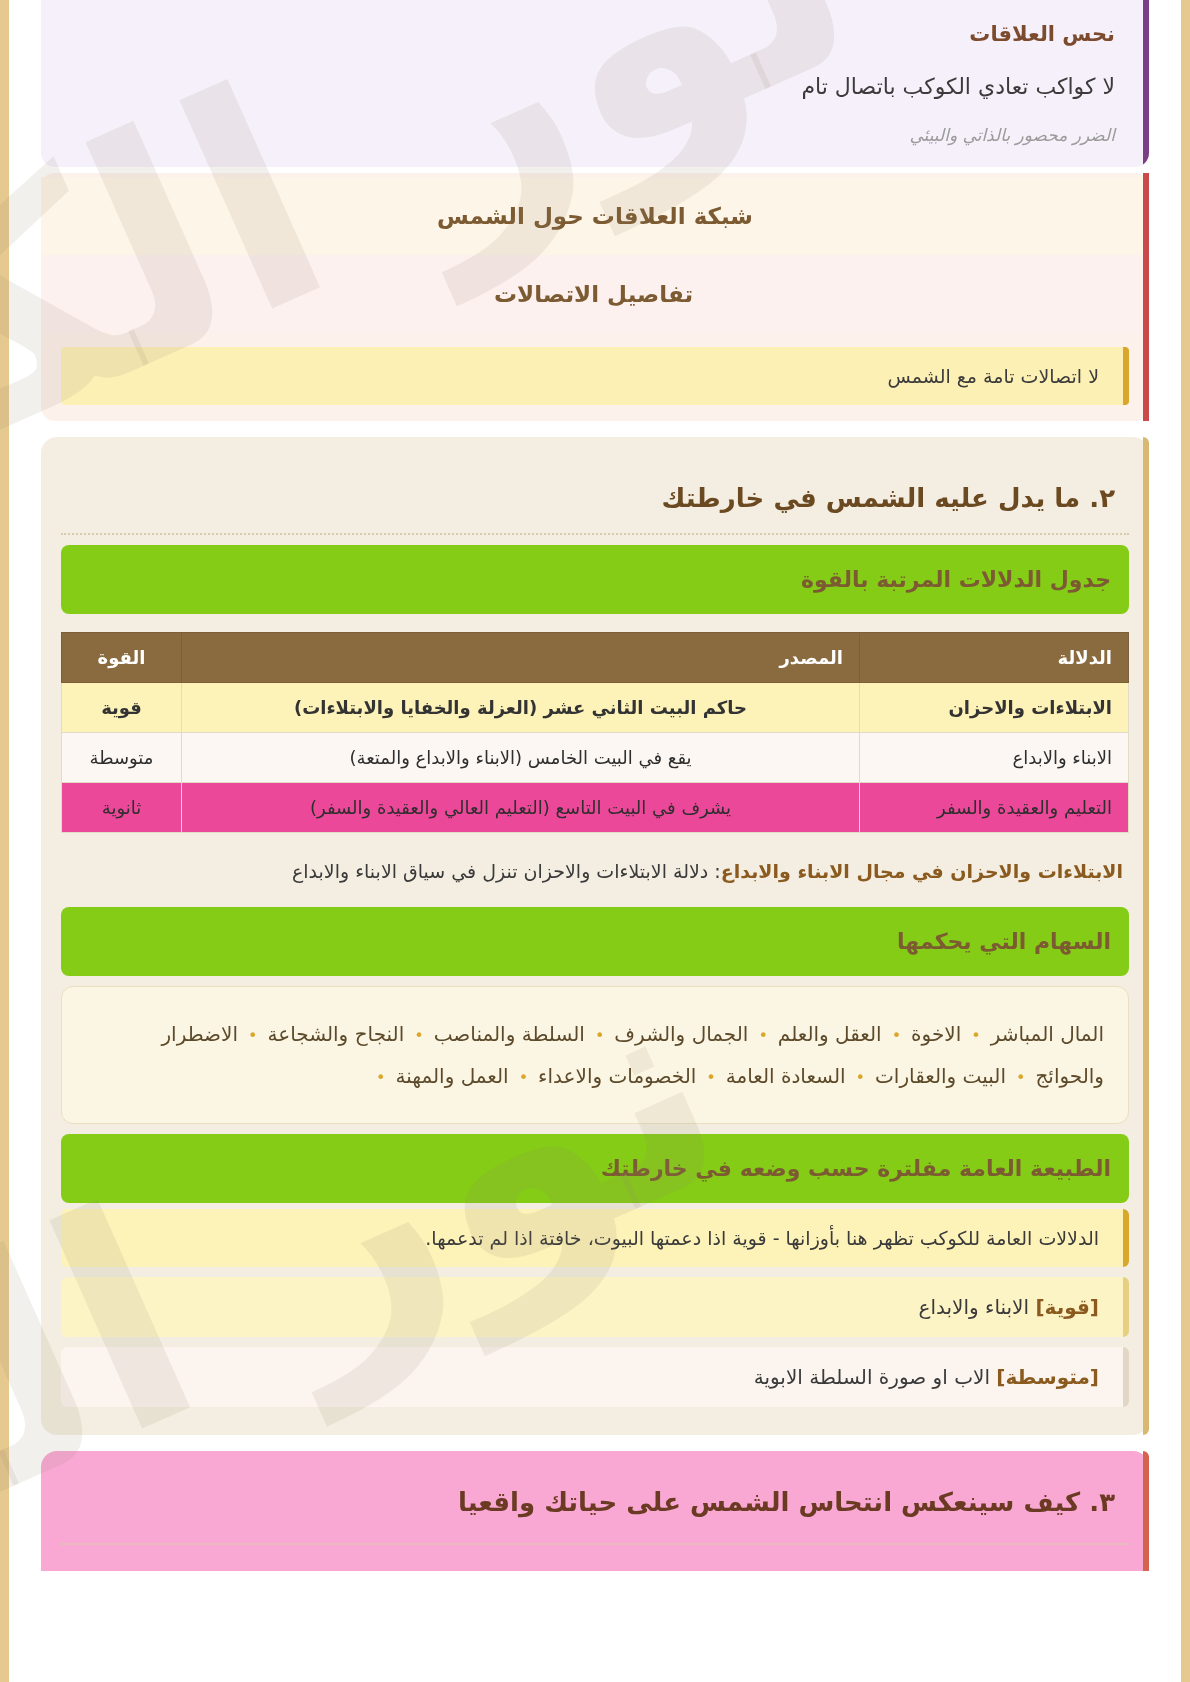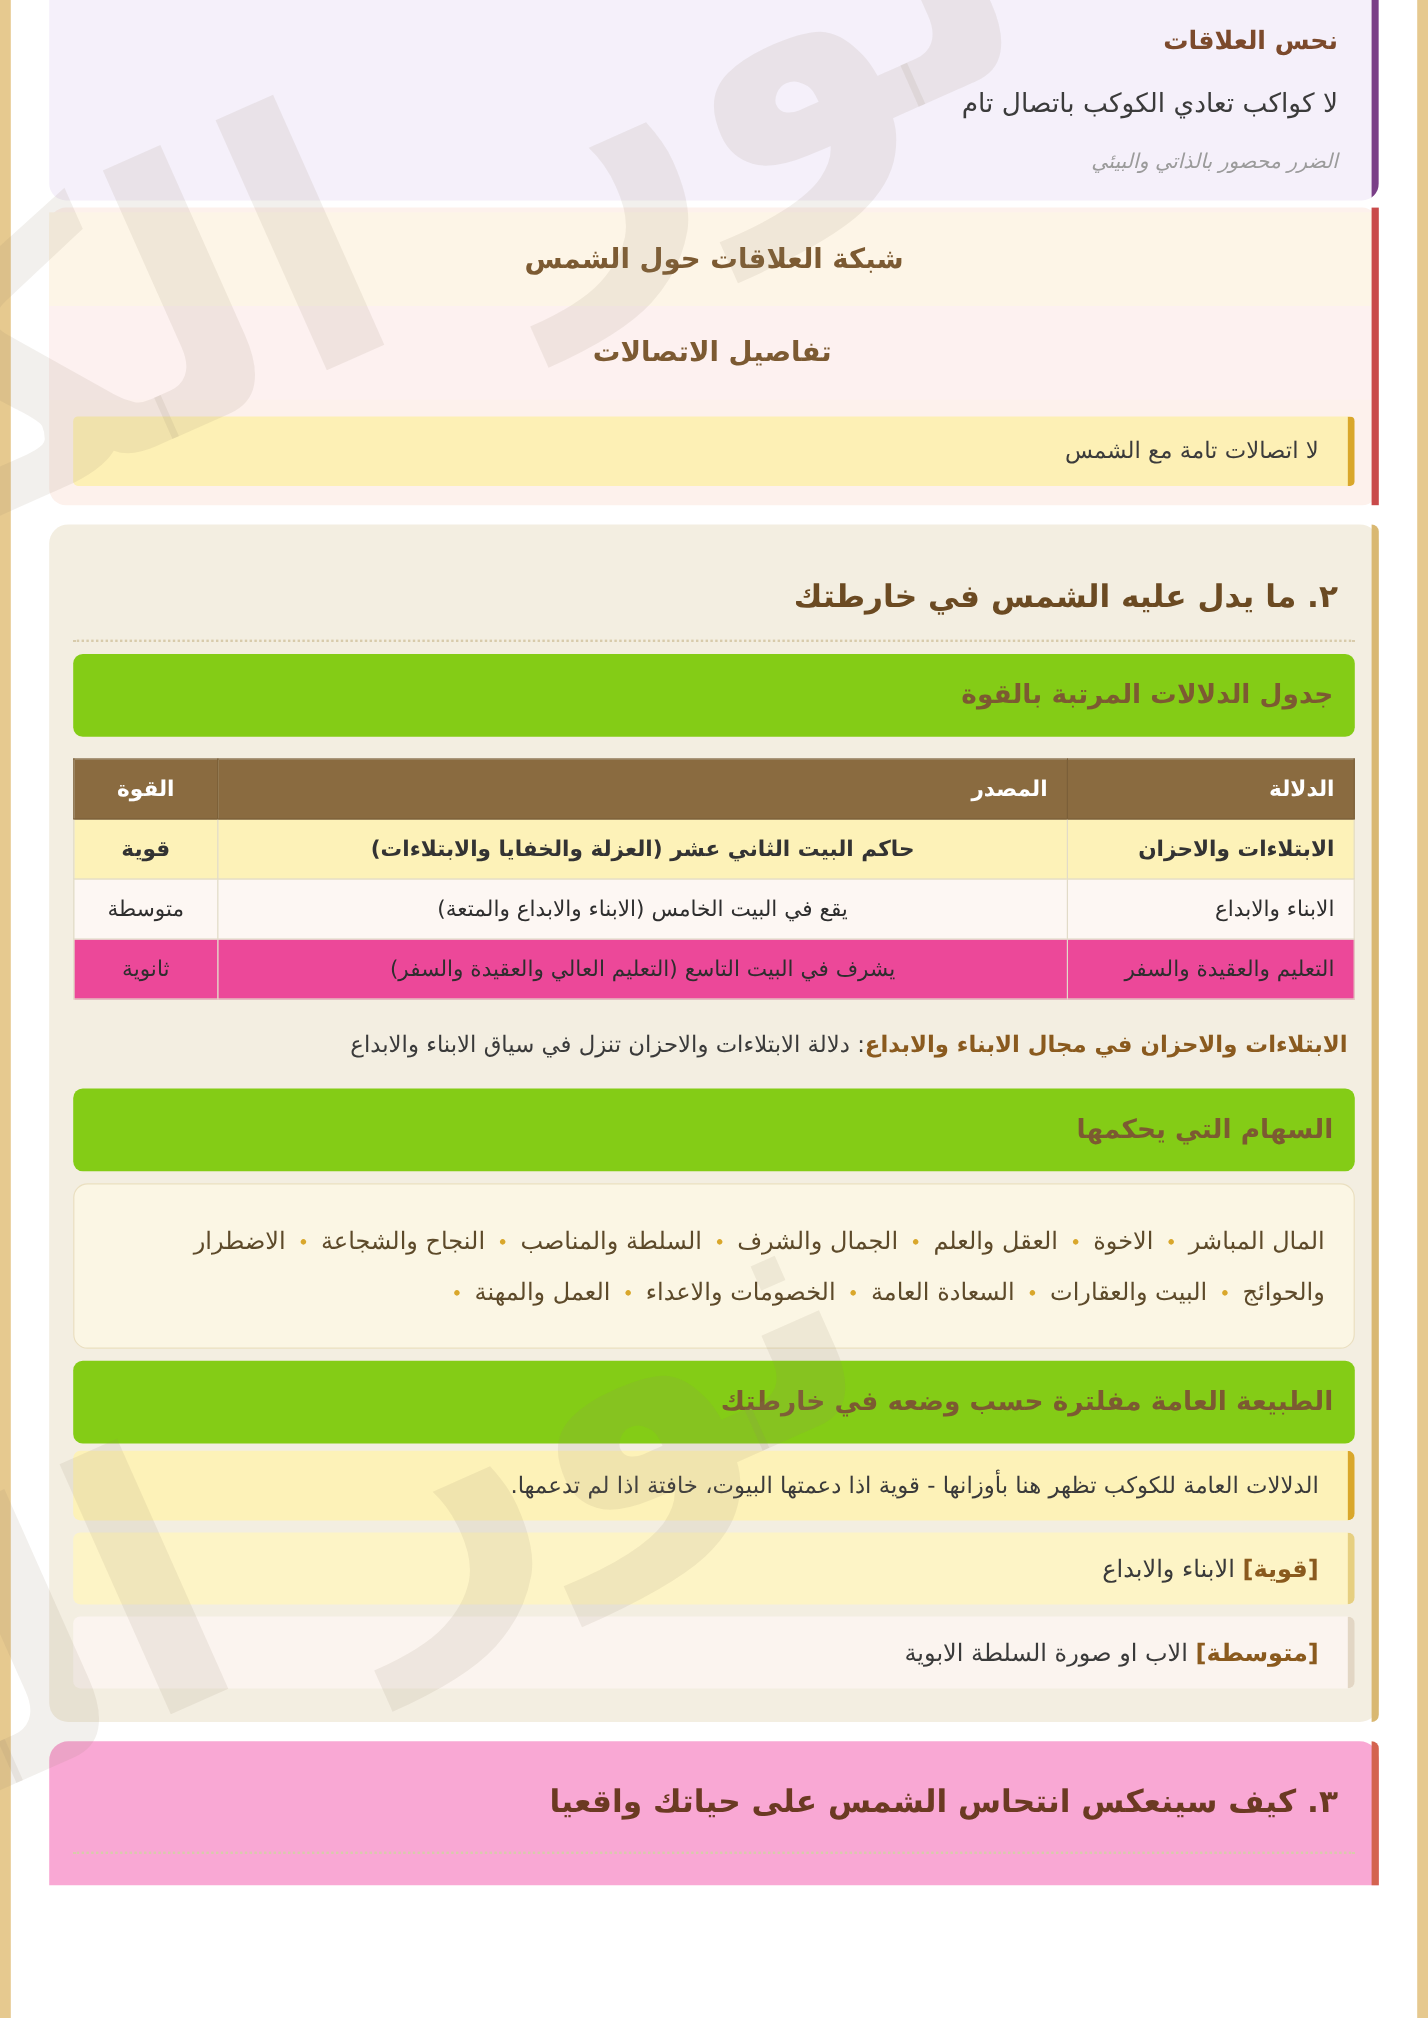--- a/index.html
+++ b/index.html
@@ -186,21 +186,21 @@
     direction: rtl;
   }
   table.signals th {
     background: #8a6b40;
     color: #ffffff;
     font-weight: 700;
     padding: 14px 16px;
     border: 1px solid #7b5f39;
     font-size: 18px;
   }
-  table.signals th.c-dalala { text-align: right; width: 239px; }
+  table.signals th.c-dalala { text-align: right; width: 269px; }
   table.signals th.c-masdar { text-align: right; }
   table.signals th.c-quwa   { text-align: center; width: 120px; }
   table.signals td {
     border: 1px solid #e2dbc8;
     padding: 14px 16px;
     color: #2e2e2e;
   }
   table.signals td.c-dalala { text-align: right; }
   table.signals td.c-masdar { text-align: center; }
   table.signals td.c-quwa   { text-align: center; }

